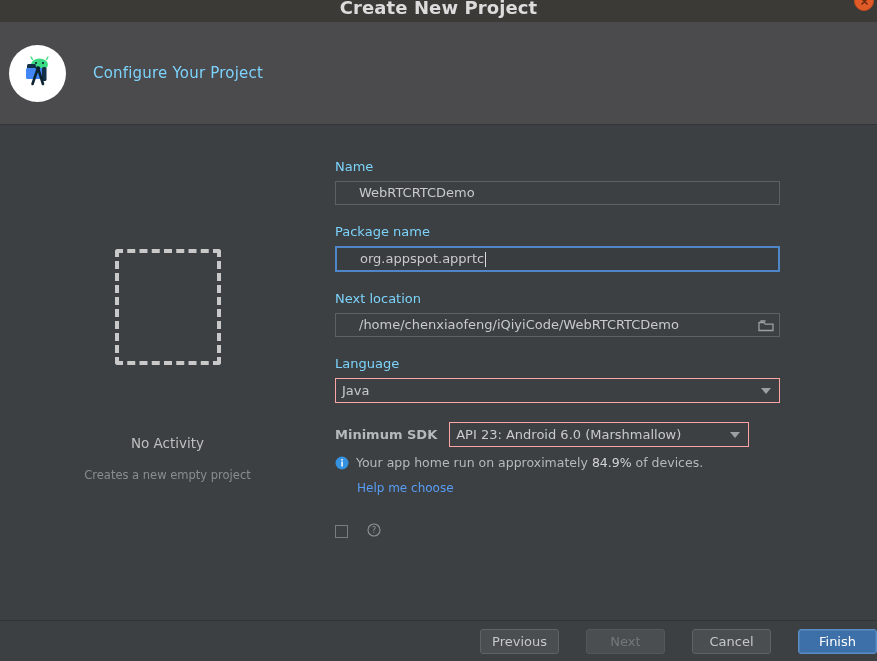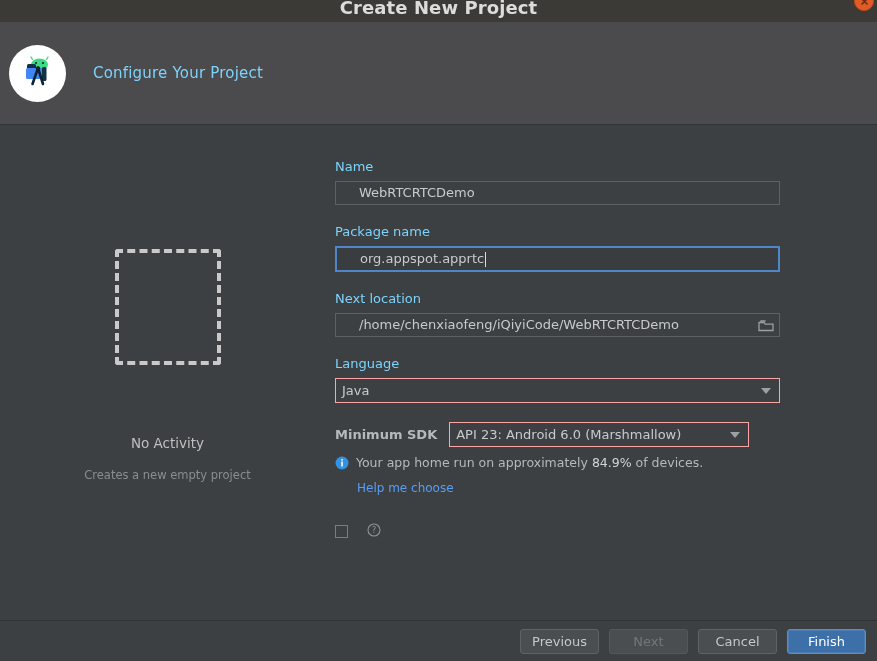--- a/index.html
+++ b/index.html
@@ -228,22 +228,21 @@
   .checkbox-label { font-size: 13px; color: #b6b9bb; }
   .help-circle { margin-left: 9px; cursor: pointer; }
 
   
   .footer {
     height: 41px;
     border-top: 1px solid #323537;
     display: flex;
     align-items: center;
     justify-content: flex-end;
-    padding-right: 11px;
-    gap: 10px;
+    gap: 27px;
     background: #3c4042;
   }
   .btn {
     min-width: 79px;
     height: 25px;
     background: #4a4e51;
     border: 1px solid #5e6366;
     border-radius: 3px;
     color: #c5c7c9;
     font-family: "DejaVu Sans", sans-serif;

